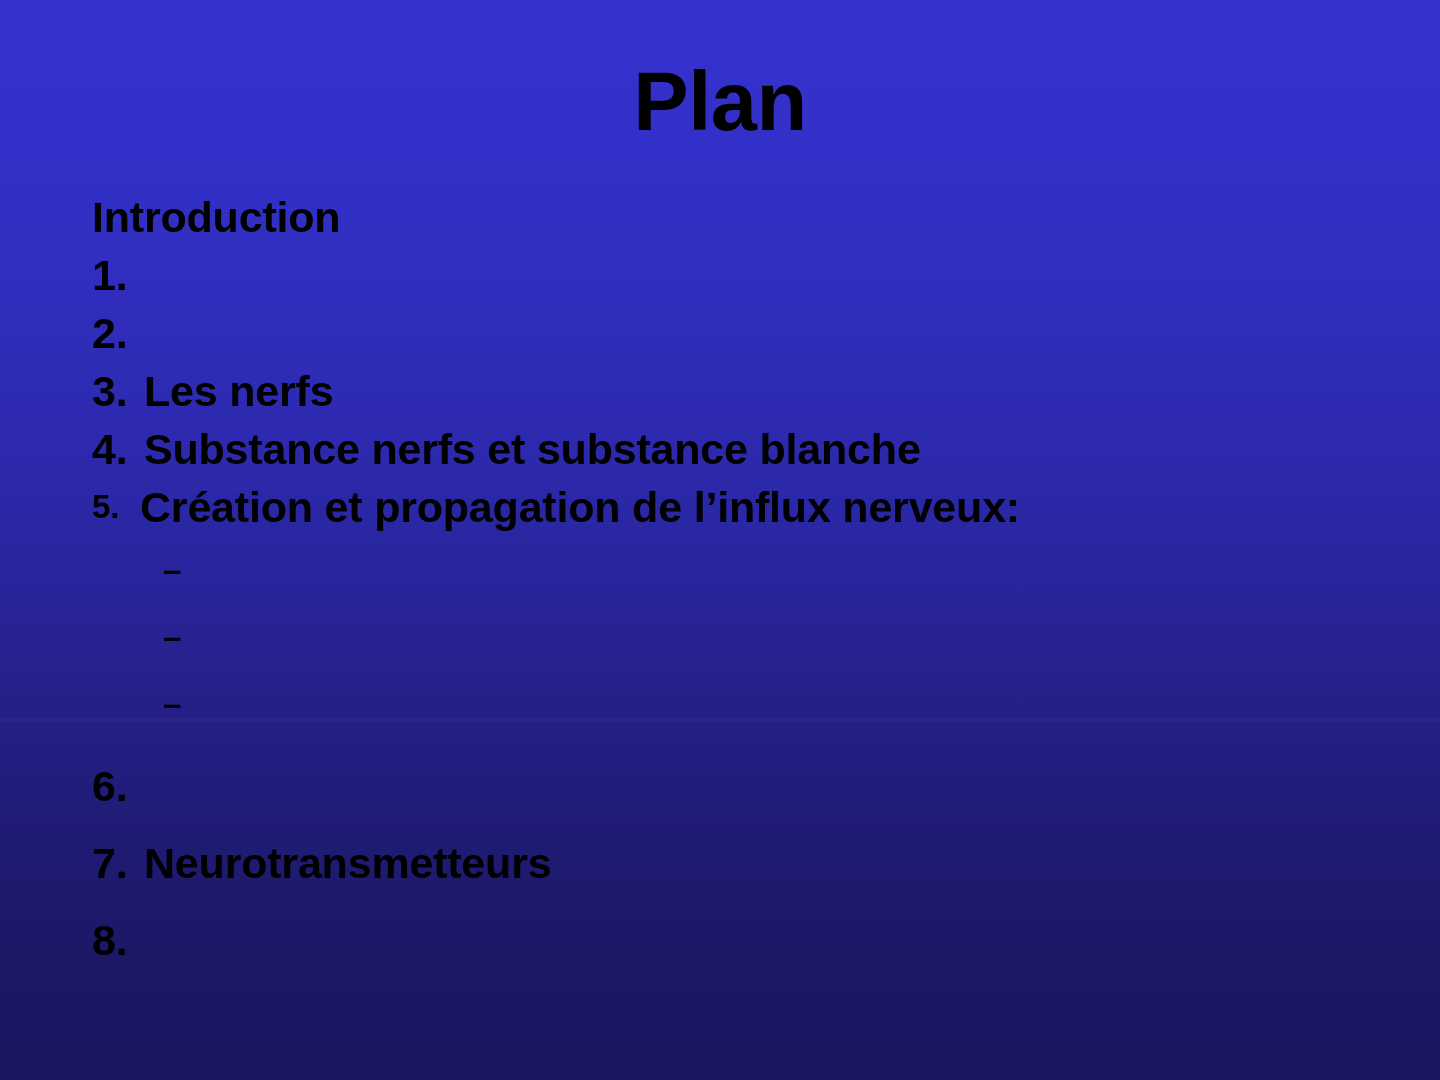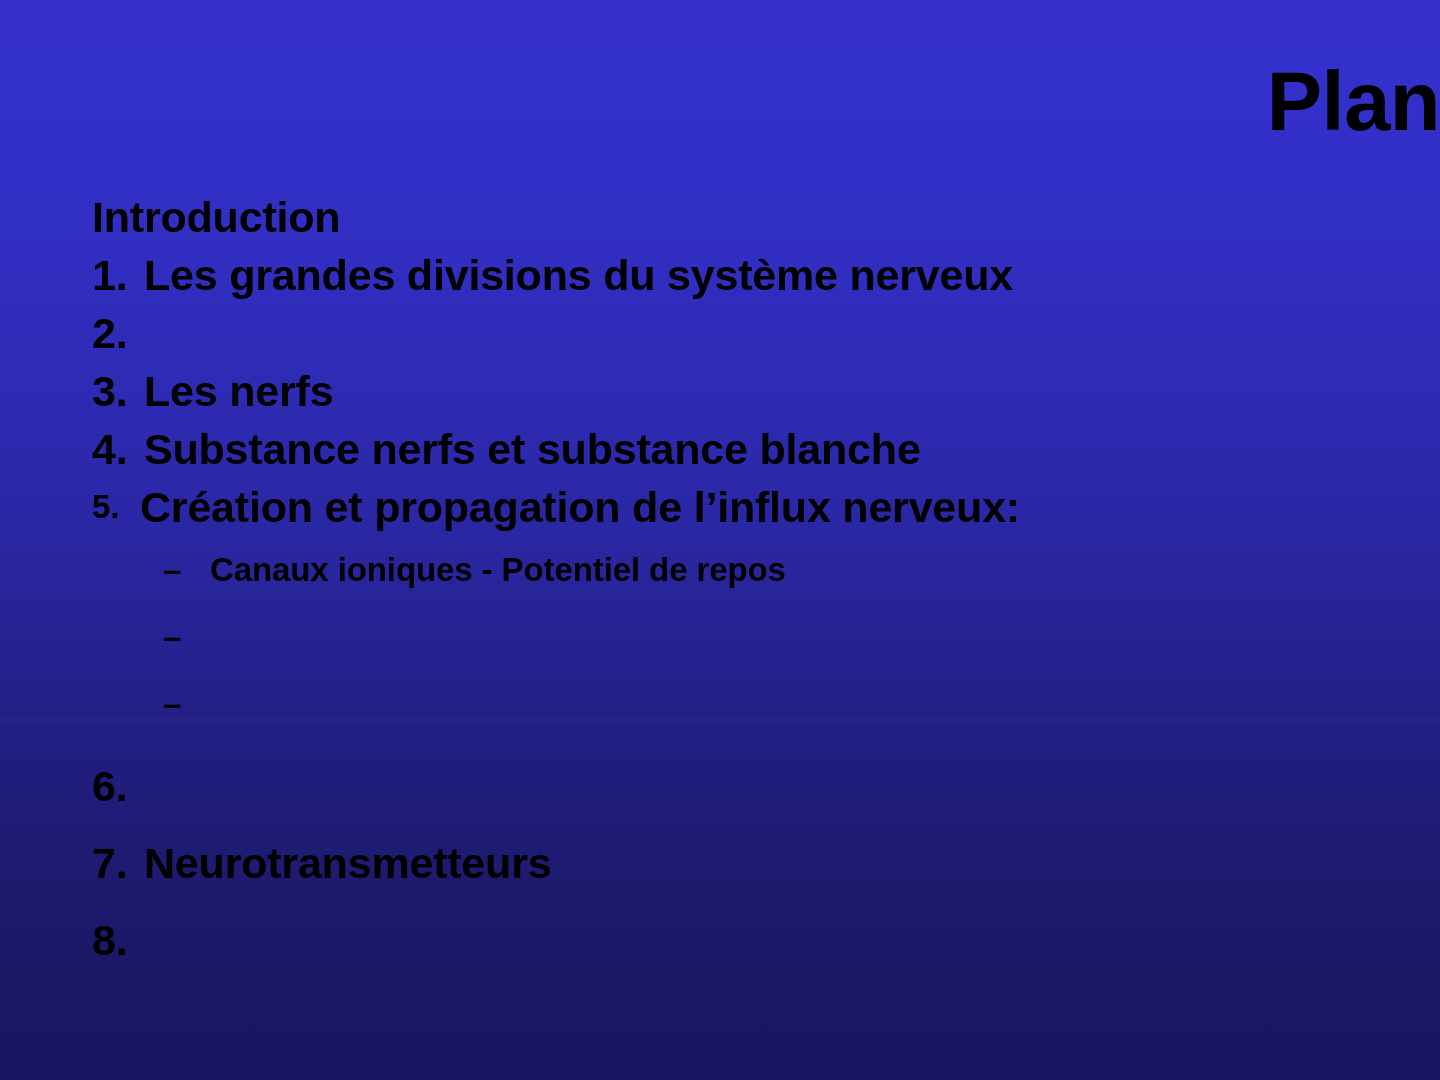--- a/index.html
+++ b/index.html
@@ -39,21 +39,21 @@
     height: 4px;
     background: rgba(255, 255, 255, 0.018);
     pointer-events: none;
   }
 
   .slide-title {
     position: absolute;
     left: 0;
     top: 58px;
     width: 1440px;
-    text-align: right;
+    text-align: center;
     font-size: 83px;
     font-weight: bold;
     line-height: 1.05;
     letter-spacing: -0.5px;
   }
 
   .body-block {
     position: absolute;
     left: 92px;
     top: 188px;
@@ -122,21 +122,20 @@
 
   <div class="body-block">
 
     <div class="outline-item lvl1">
       <span class="marker"></span>
       <span class="text">Introduction</span>
     </div>
 
     <div class="outline-item lvl1 numbered">
       <span class="marker">1.</span>
-      <span class="text">Les grandes divisions du système nerveux</span>
     </div>
 
     <div class="outline-item lvl1 numbered">
       <span class="marker">2.</span>
     </div>
 
     <div class="outline-item lvl1 numbered">
       <span class="marker">3.</span>
       <span class="text">Les nerfs</span>
     </div>
@@ -146,21 +145,20 @@
       <span class="text">Substance nerfs et substance blanche</span>
     </div>
 
     <div class="outline-item lvl1 numbered small-marker">
       <span class="marker">5.</span>
       <span class="text">Création et propagation de l’influx nerveux:</span>
     </div>
 
     <div class="outline-item lvl2">
       <span class="marker">–</span>
-      <span class="text">Canaux ioniques - Potentiel de repos</span>
     </div>
 
     <div class="outline-item lvl2">
       <span class="marker">–</span>
     </div>
 
     <div class="outline-item lvl2">
       <span class="marker">–</span>
     </div>
 

